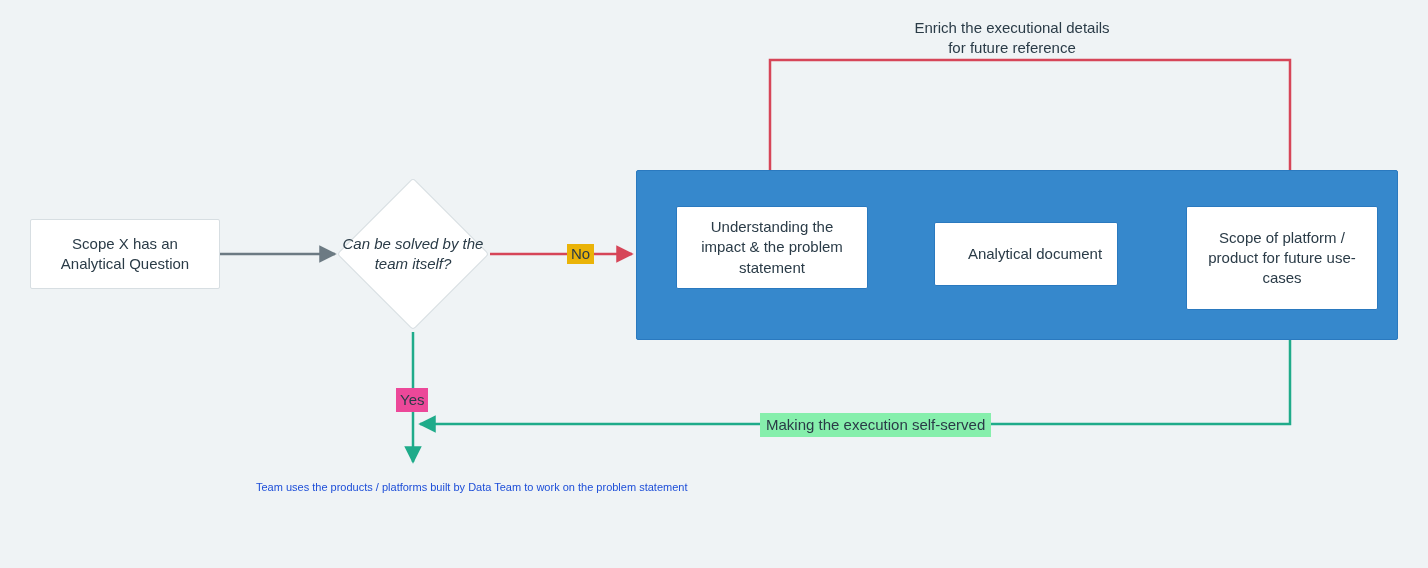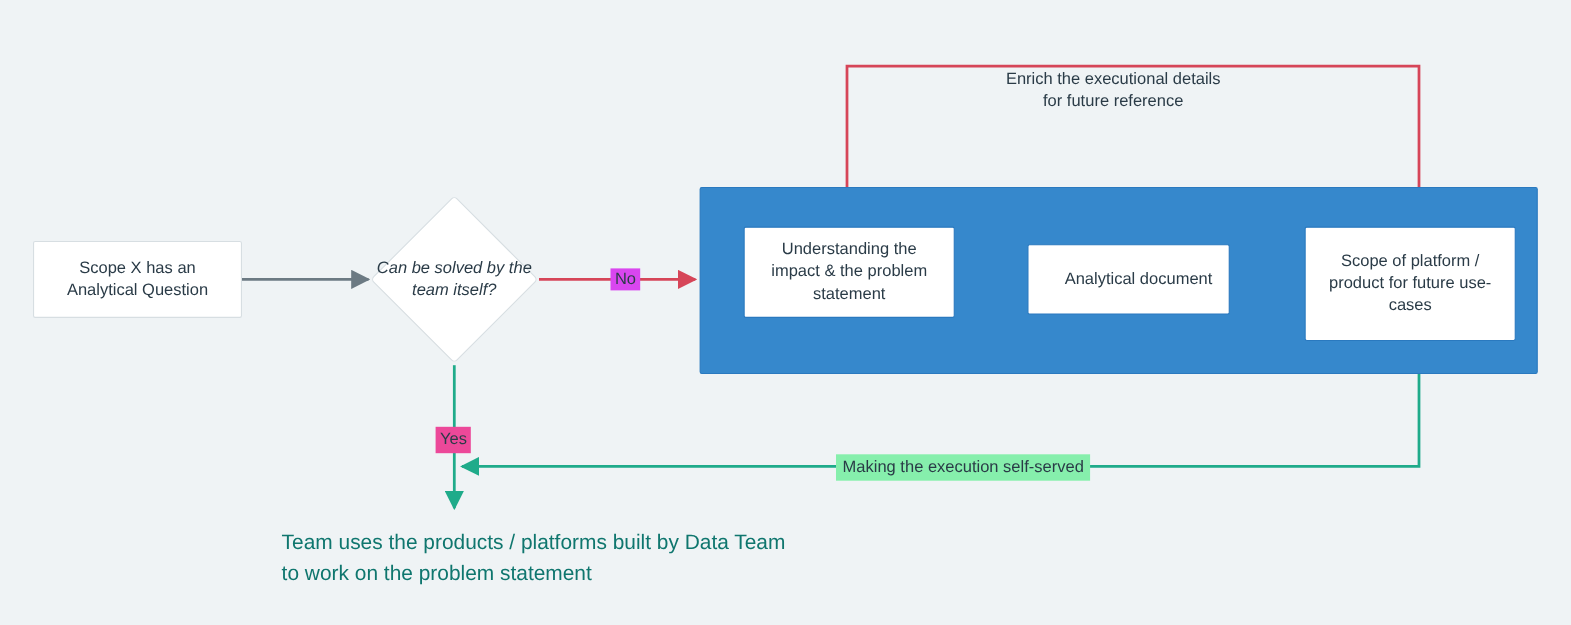--- a/index.html
+++ b/index.html
@@ -79,22 +79,22 @@
   .edge-label {
     position: absolute;
     font-size: 15px;
     color: #2a3b47;
     text-align: center;
     line-height: 1.35;
     white-space: nowrap;
   }
   .free-text {
     position: absolute;
-    font-size: 19px;
-    color: #0f766e;
+    font-size: 11px;
+    color: #1d4ed8;
     line-height: 1.45;
   }
 </style>
 </head>
 <body>
 
 <div class="canvas">
 
   <svg class="connectors">
     <defs>
@@ -143,25 +143,25 @@
   </div>
 
   <div class="node inner" style="left:934px; top:222px; width:184px; height:64px;padding-left:32px;">
     <span>Analytical document</span>
   </div>
 
   <div class="node inner" style="left:1186px; top:206px; width:192px; height:104px;">
     <span>Scope of platform / product for future use-cases</span>
   </div>
 
-  <div class="edge-label" style="left:555px; top:244px; background:#d946ef; padding:0 4px;">No</div>
+  <div class="edge-label" style="left:567px; top:244px; background:#eab308; padding:0 4px;">No</div>
 
   <div class="edge-label" style="left:396px; top:388px; background:#ec4899; padding:2px 4px;">Yes</div>
 
-  <div class="edge-label" style="left:812px; top:18px; width:400px; text-align:center; white-space:normal;margin-top:44px;">
+  <div class="edge-label" style="left:812px; top:18px; width:400px; text-align:center; white-space:normal;">
     <div>Enrich the executional details</div>
     <div>for future reference</div>
   </div>
 
   <div class="edge-label" style="left:760px; top:413px; background:#86efac; padding:2px 6px;">Making the execution self-served</div>
 
   <div class="free-text" style="left:256px; top:480px; width:460px;">Team uses the products / platforms built by Data Team to work on the problem statement</div>
 
 </div>
 

